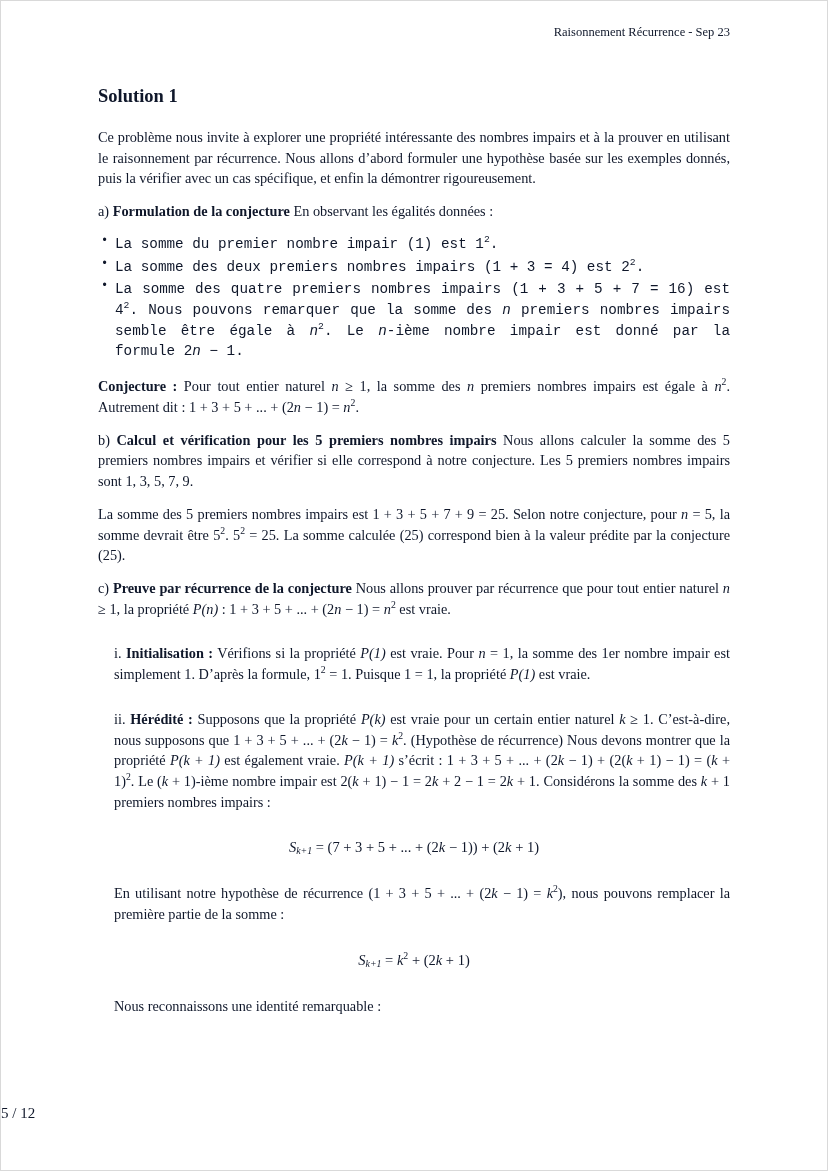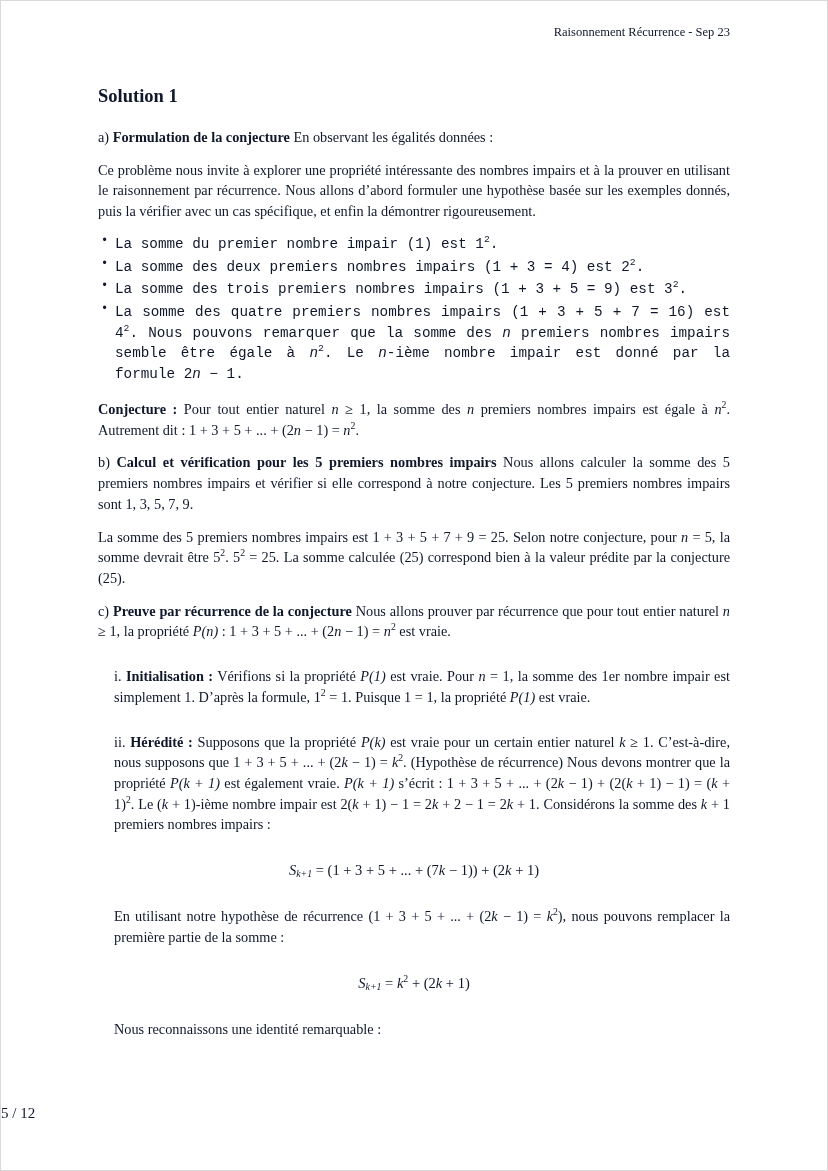--- a/index.html
+++ b/index.html
@@ -87,35 +87,34 @@
 </style>
 </head>
 <body>
 
 <div class="page">
   <div class="header">
     <span>Raisonnement Récurrence - Sep 23</span>
   </div>
   <h1 class="title">Solution 1</h1>
   <div class="content">
+      <p class="para"><span>Ce problème nous invite à explorer une propriété intéressante des nombres impairs et à la prouver en utilisant le raisonnement par récurrence. Nous allons d’abord formuler une hypothèse basée sur les exemples donnés, puis la vérifier avec un cas spécifique, et enfin la démontrer rigoureusement.</span></p>
       <p class="para"><span>a) </span><span class="bold">Formulation de la conjecture</span><span> En observant les égalités données :</span></p>
-      <p class="para"><span>Ce problème nous invite à explorer une propriété intéressante des nombres impairs et à la prouver en utilisant le raisonnement par récurrence. Nous allons d’abord formuler une hypothèse basée sur les exemples donnés, puis la vérifier avec un cas spécifique, et enfin la démontrer rigoureusement.</span></p>
       <ul class="bullets">
         <li><span>La somme du premier nombre impair (1) est 1</span><sup>2</sup><span>.</span></li>
         <li><span>La somme des deux premiers nombres impairs (1 + 3 = 4) est 2</span><sup>2</sup><span>.</span></li>
-        <li><span>La somme des trois premiers nombres impairs (1 + 3 + 5 = 9) est 3</span><sup>2</sup><span>.</span></li>
         <li><span>La somme des quatre premiers nombres impairs (1 + 3 + 5 + 7 = 16) est 4</span><sup>2</sup><span>. Nous pouvons remarquer que la somme des </span><span class="math">n</span><span> premiers nombres impairs semble être égale à </span><span class="math">n</span><sup>2</sup><span>. Le </span><span class="math">n</span><span>-ième nombre impair est donné par la formule 2</span><span class="math">n</span><span> − 1.</span></li>
       </ul>
       <p class="para"><span class="bold">Conjecture :</span><span> Pour tout entier naturel </span><span class="math">n</span><span> ≥ 1, la somme des </span><span class="math">n</span><span> premiers nombres impairs est égale à </span><span class="math">n</span><sup>2</sup><span>. Autrement dit : 1 + 3 + 5 + ... + (2</span><span class="math">n</span><span> − 1) = </span><span class="math">n</span><sup>2</sup><span>.</span></p>
       <p class="para"><span>b) </span><span class="bold">Calcul et vérification pour les 5 premiers nombres impairs</span><span> Nous allons calculer la somme des 5 premiers nombres impairs et vérifier si elle correspond à notre conjecture. Les 5 premiers nombres impairs sont 1, 3, 5, 7, 9.</span></p>
       <p class="para"><span>La somme des 5 premiers nombres impairs est 1 + 3 + 5 + 7 + 9 = 25. Selon notre conjecture, pour </span><span class="math">n</span><span> = 5, la somme devrait être 5</span><sup>2</sup><span>. 5</span><sup>2</sup><span> = 25. La somme calculée (25) correspond bien à la valeur prédite par la conjecture (25).</span></p>
       <p class="para"><span>c) </span><span class="bold">Preuve par récurrence de la conjecture</span><span> Nous allons prouver par récurrence que pour tout entier naturel </span><span class="math">n</span><span> ≥ 1, la propriété </span><span class="math">P(n)</span><span> : 1 + 3 + 5 + ... + (2</span><span class="math">n</span><span> − 1) = </span><span class="math">n</span><sup>2</sup><span> est vraie.</span></p>
       <p class="para indent"><span>i. </span><span class="bold">Initialisation :</span><span> Vérifions si la propriété </span><span class="math">P(1)</span><span> est vraie. Pour </span><span class="math">n</span><span> = 1, la somme des 1er nombre impair est simplement 1. D’après la formule, 1</span><sup>2</sup><span> = 1. Puisque 1 = 1, la propriété </span><span class="math">P(1)</span><span> est vraie.</span></p>
       <p class="para indent"><span>ii. </span><span class="bold">Hérédité :</span><span> Supposons que la propriété </span><span class="math">P(k)</span><span> est vraie pour un certain entier naturel </span><span class="math">k</span><span> ≥ 1. C’est-à-dire, nous supposons que 1 + 3 + 5 + ... + (2</span><span class="math">k</span><span> − 1) = </span><span class="math">k</span><sup>2</sup><span>. (Hypothèse de récurrence) Nous devons montrer que la propriété </span><span class="math">P(k + 1)</span><span> est également vraie. </span><span class="math">P(k + 1)</span><span> s’écrit : 1 + 3 + </span><span>5 + ... + (2</span><span class="math">k</span><span> − 1) + (2(</span><span class="math">k</span><span> + 1) − 1) = (</span><span class="math">k</span><span> + 1)</span><sup>2</sup><span>. Le (</span><span class="math">k</span><span> + 1)-ième nombre impair est 2(</span><span class="math">k</span><span> + 1) − </span><span>1 = 2</span><span class="math">k</span><span> + 2 − 1 = 2</span><span class="math">k</span><span> + 1. Considérons la somme des </span><span class="math">k</span><span> + 1 premiers nombres impairs :</span></p>
-      <div class="formula"><span class="math">S</span><sub class="math">k+1</sub><span> = (1 + 3 + 5 + ... + (7</span><span class="math">k</span><span> − 1)) + (2</span><span class="math">k</span><span> + 1)</span></div>
+      <div class="formula"><span class="math">S</span><sub class="math">k+1</sub><span> = (7 + 3 + 5 + ... + (2</span><span class="math">k</span><span> − 1)) + (2</span><span class="math">k</span><span> + 1)</span></div>
       <p class="para indent"><span>En utilisant notre hypothèse de récurrence (1 + 3 + 5 + ... + (2</span><span class="math">k</span><span> − 1) = </span><span class="math">k</span><sup>2</sup><span>), nous pouvons remplacer la première partie de la somme :</span></p>
       <div class="formula"><span class="math">S</span><sub class="math">k+1</sub><span> = </span><span class="math">k</span><sup>2</sup><span> + (2</span><span class="math">k</span><span> + 1)</span></div>
       <p class="para indent"><span>Nous reconnaissons une identité remarquable :</span></p>
     </div>
   <div class="footer">
     <span>5 / 12</span>
   </div>
 </div>
 
 </body></html>

